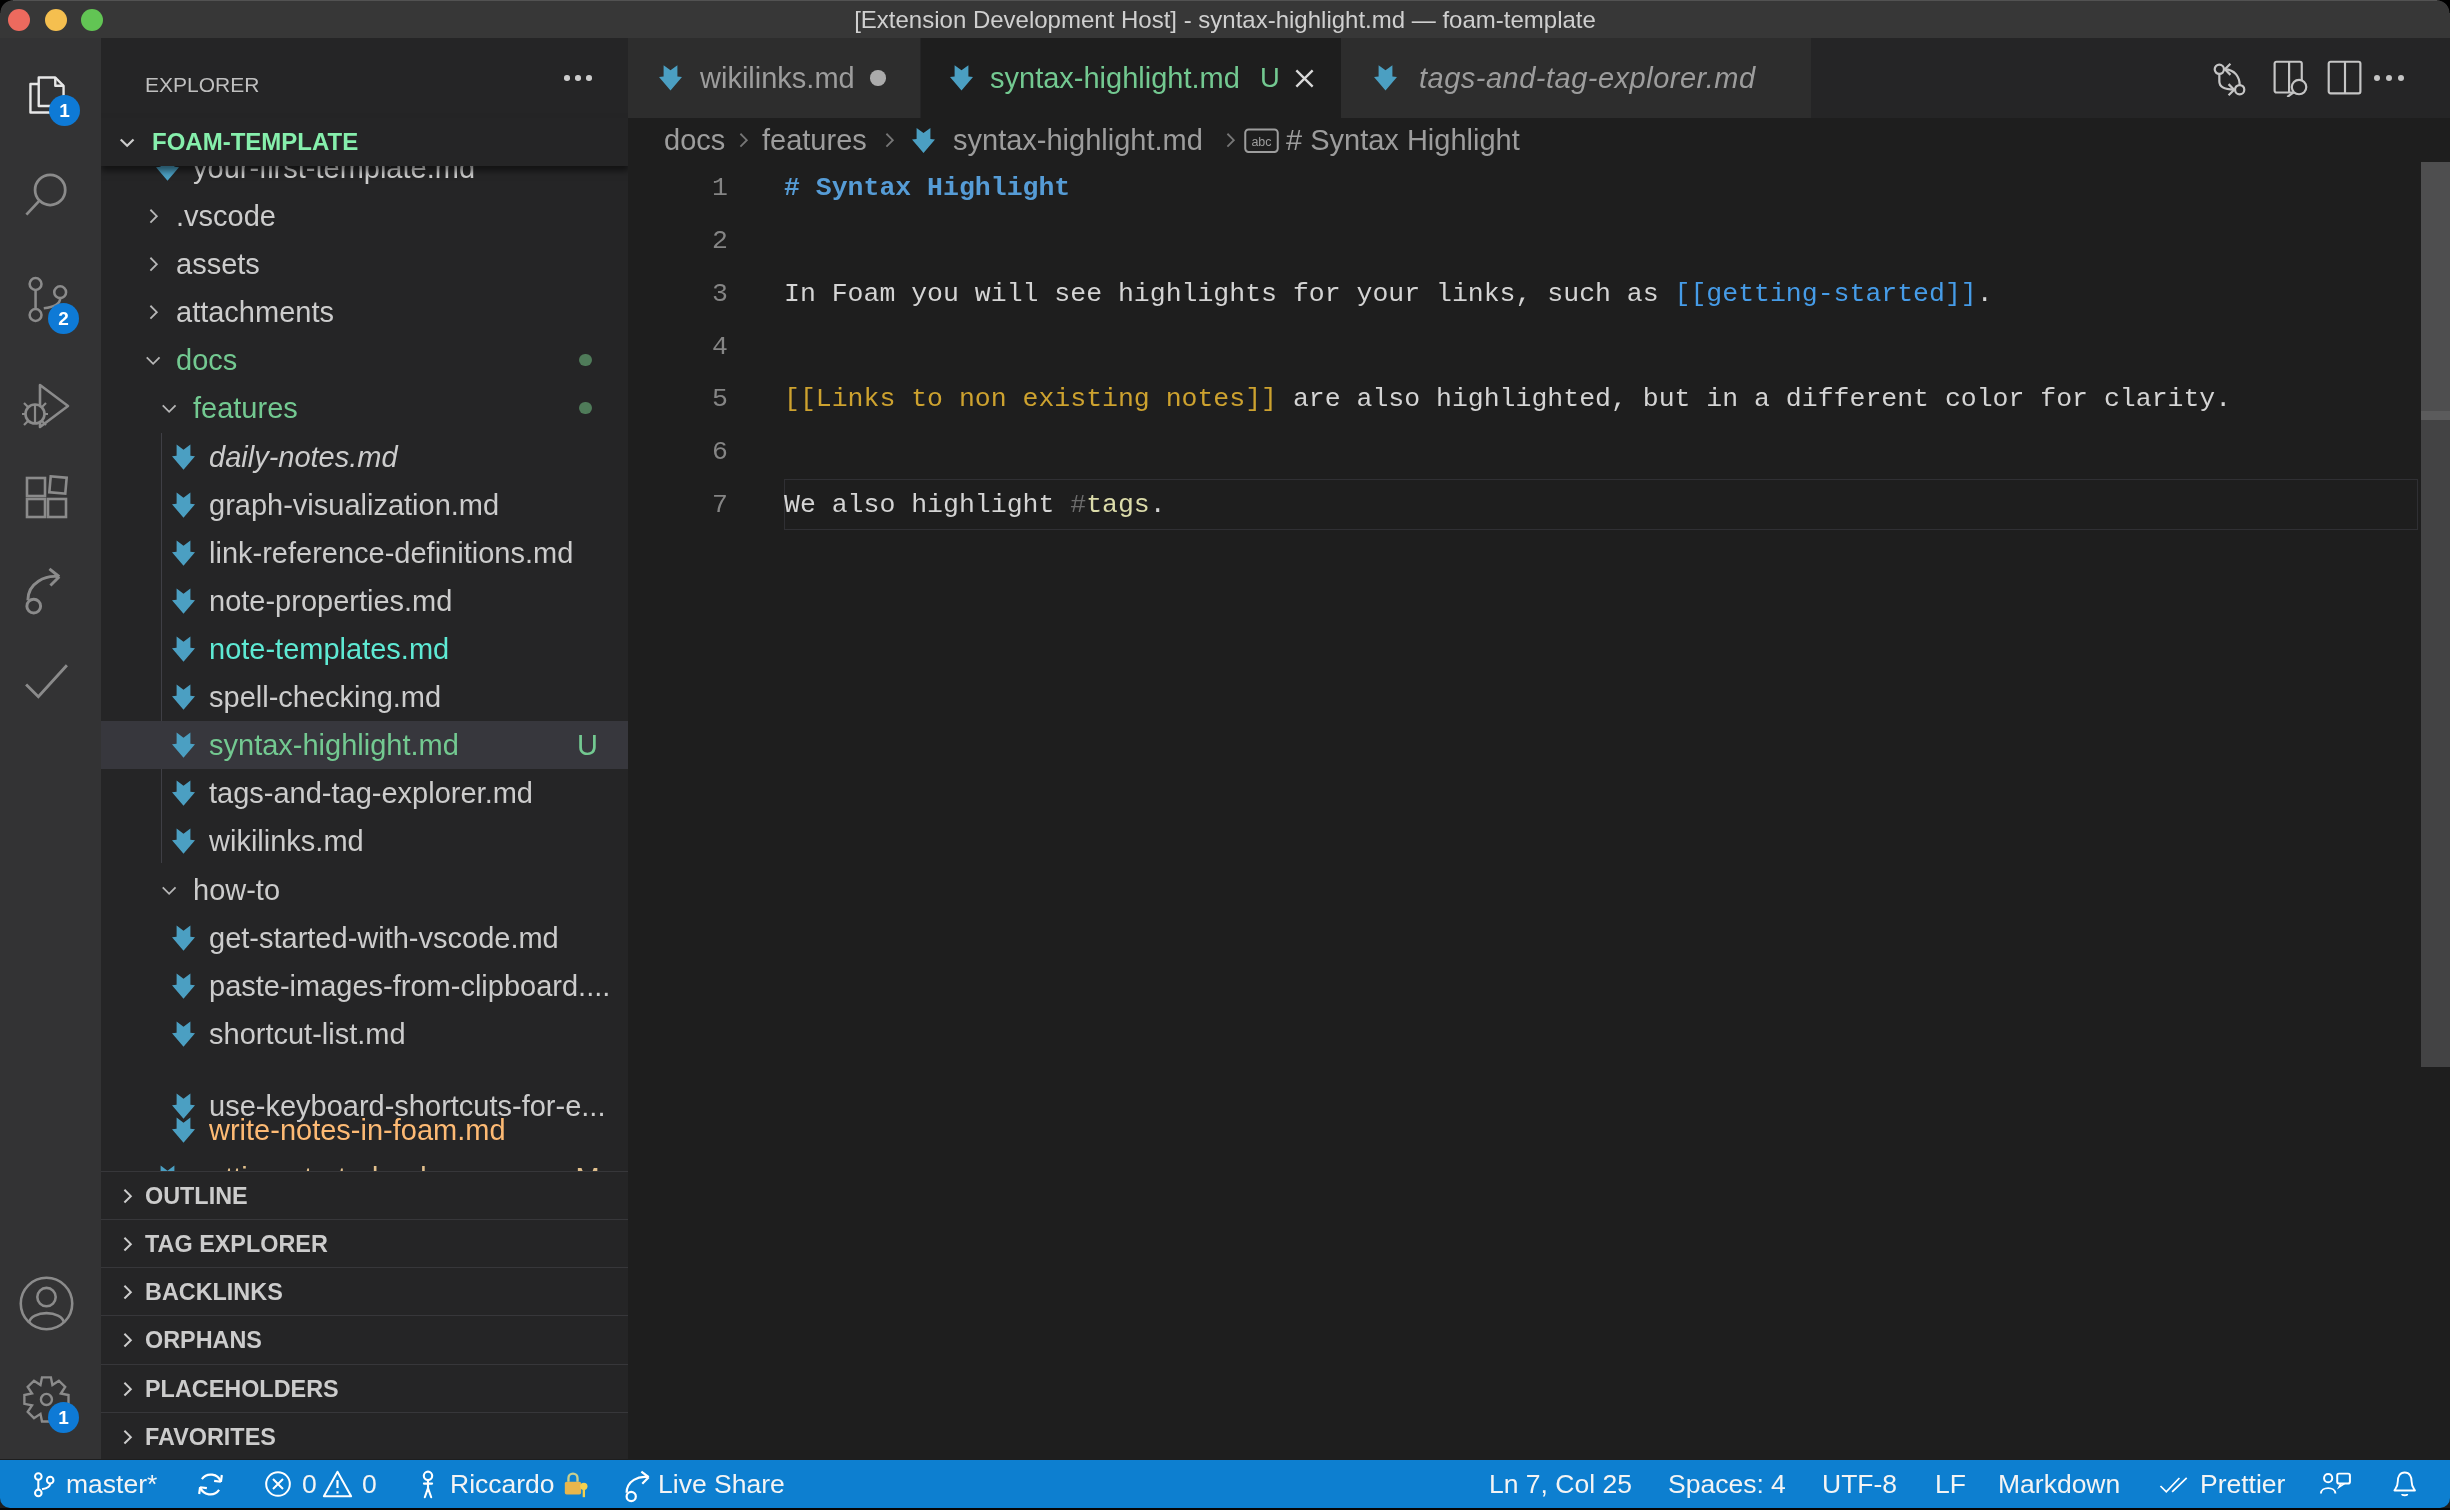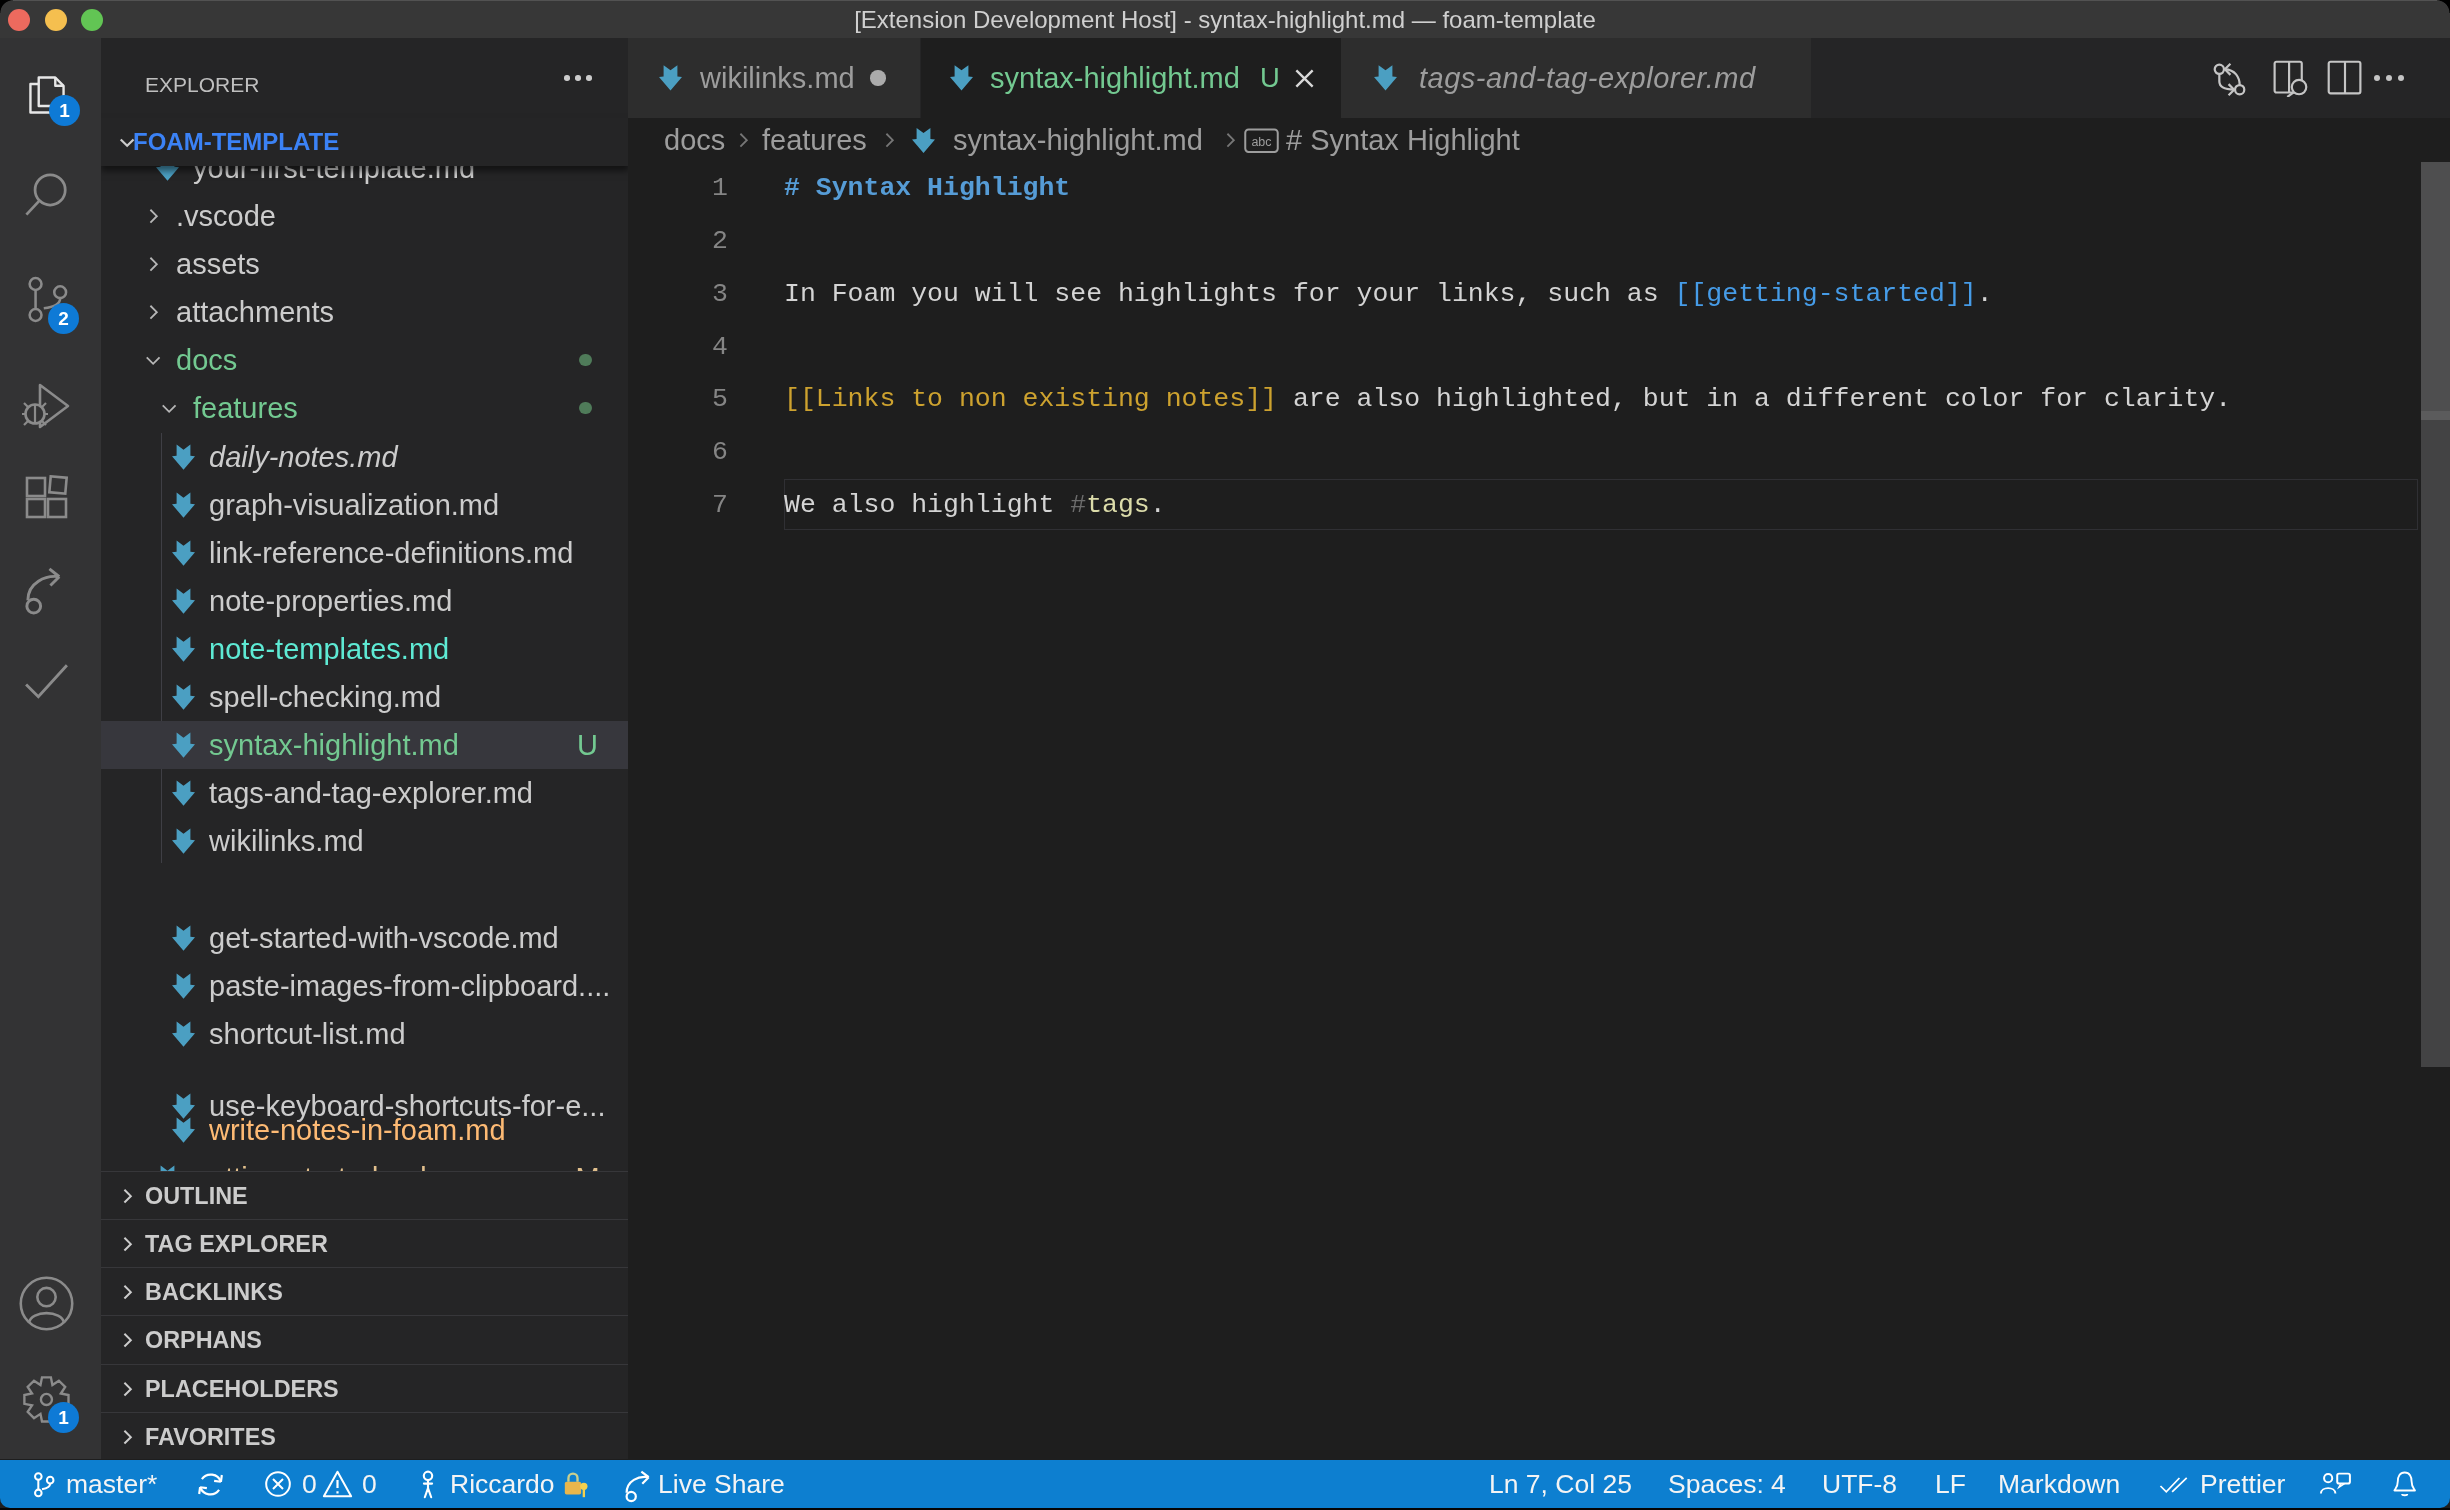--- a/index.html
+++ b/index.html
@@ -144,20 +144,26 @@
         <div style="position:absolute;left:468px;top:0;width:37px;line-height:48px;text-align:center;color:#73c991">U</div>
       </div>
 <div style="position:absolute;left:0;top:604px;width:528px;height:48px;">
         <div style="position:absolute;left:71px;top:10.8px;width:23px;height:26.5px;background:#4b9fc2;clip-path:polygon(20% 3%,50% 22%,80% 3%,80% 45%,100% 47%,50% 98%,0 47%,20% 45%);"></div>
         <div style="position:absolute;left:108px;top:0;line-height:48px;color:#cccccc;white-space:pre">tags-and-tag-explorer.md</div>
       </div>
 <div style="position:absolute;left:0;top:652px;width:528px;height:48px;">
         <div style="position:absolute;left:71px;top:10.8px;width:23px;height:26.5px;background:#4b9fc2;clip-path:polygon(20% 3%,50% 22%,80% 3%,80% 45%,100% 47%,50% 98%,0 47%,20% 45%);"></div>
         <div style="position:absolute;left:108px;top:0;line-height:48px;color:#cccccc;white-space:pre">wikilinks.md</div>
       </div>
+<div style="position:absolute;left:0;top:701px;width:528px;height:48px;">
+        <svg style="position:absolute;left:59px;top:15px" width="18.3" height="18.3" viewBox="0 0 20 20">
+          <path d="M3 7 L10 14 L17 7" fill="none" stroke="#b6b6b6" stroke-width="2.0"></path>
+        </svg>
+        <div style="position:absolute;left:92px;top:0;line-height:48px;color:#cccccc;white-space:pre">how-to</div>
+      </div>
 <div style="position:absolute;left:0;top:749px;width:528px;height:48px;">
         <div style="position:absolute;left:71px;top:10.8px;width:23px;height:26.5px;background:#4b9fc2;clip-path:polygon(20% 3%,50% 22%,80% 3%,80% 45%,100% 47%,50% 98%,0 47%,20% 45%);"></div>
         <div style="position:absolute;left:108px;top:0;line-height:48px;color:#cccccc;white-space:pre">get-started-with-vscode.md</div>
       </div>
 <div style="position:absolute;left:0;top:797px;width:528px;height:48px;">
         <div style="position:absolute;left:71px;top:10.8px;width:23px;height:26.5px;background:#4b9fc2;clip-path:polygon(20% 3%,50% 22%,80% 3%,80% 45%,100% 47%,50% 98%,0 47%,20% 45%);"></div>
         <div style="position:absolute;left:108px;top:0;line-height:48px;color:#cccccc;white-space:pre">paste-images-from-clipboard....</div>
       </div>
 <div style="position:absolute;left:0;top:845px;width:528px;height:48px;">
         <div style="position:absolute;left:71px;top:10.8px;width:23px;height:26.5px;background:#4b9fc2;clip-path:polygon(20% 3%,50% 22%,80% 3%,80% 45%,100% 47%,50% 98%,0 47%,20% 45%);"></div>
@@ -175,21 +181,21 @@
         <div style="position:absolute;left:55px;top:10.8px;width:23px;height:26.5px;background:#4b9fc2;clip-path:polygon(20% 3%,50% 22%,80% 3%,80% 45%,100% 47%,50% 98%,0 47%,20% 45%);"></div>
         <div style="position:absolute;left:92px;top:0;line-height:48px;color:#e2c08d;white-space:pre">getting-started.md</div>
         <div style="position:absolute;left:468px;top:0;width:37px;line-height:48px;text-align:center;color:#e2c08d">M</div>
       </div>
   </div>
 
   <div class="abs" style="left:0;top:80px;width:528px;height:48px;background:#252526;box-shadow:0 4.6px 6.4px rgba(0,0,0,.5)">
     <svg style="position:absolute;left:16.5px;top:14.6px" width="18.3" height="18.3" viewBox="0 0 20 20">
         <path d="M3 7 L10 14 L17 7" fill="none" stroke="#cccccc" stroke-width="2.4"></path>
       </svg>
-    <div class="abs" style="left:32px;top:0;line-height:48px;font-weight:700;font-size:24px;color:#3b82f6">FOAM-TEMPLATE</div>
+    <div class="abs" style="left:51px;top:0;line-height:48px;font-weight:700;font-size:24px;color:#86efac">FOAM-TEMPLATE</div>
   </div>
 
 <div style="position:absolute;left:0;top:1133px;width:528px;height:48px;border-top:0.9px solid #37373a;box-sizing:border-box">
       <svg style="position:absolute;left:16.5px;top:15px" width="18.3" height="18.3" viewBox="0 0 20 20">
         <path d="M7 3 L14 10 L7 17" fill="none" stroke="#cccccc" stroke-width="2.2"></path>
       </svg>
       <div style="position:absolute;left:44px;top:0;line-height:48px;font-weight:700;font-size:23.4px;color:#cccccc">OUTLINE</div>
     </div>
 <div style="position:absolute;left:0;top:1181px;width:528px;height:48px;border-top:0.9px solid #37373a;box-sizing:border-box">
       <svg style="position:absolute;left:16.5px;top:15px" width="18.3" height="18.3" viewBox="0 0 20 20">

